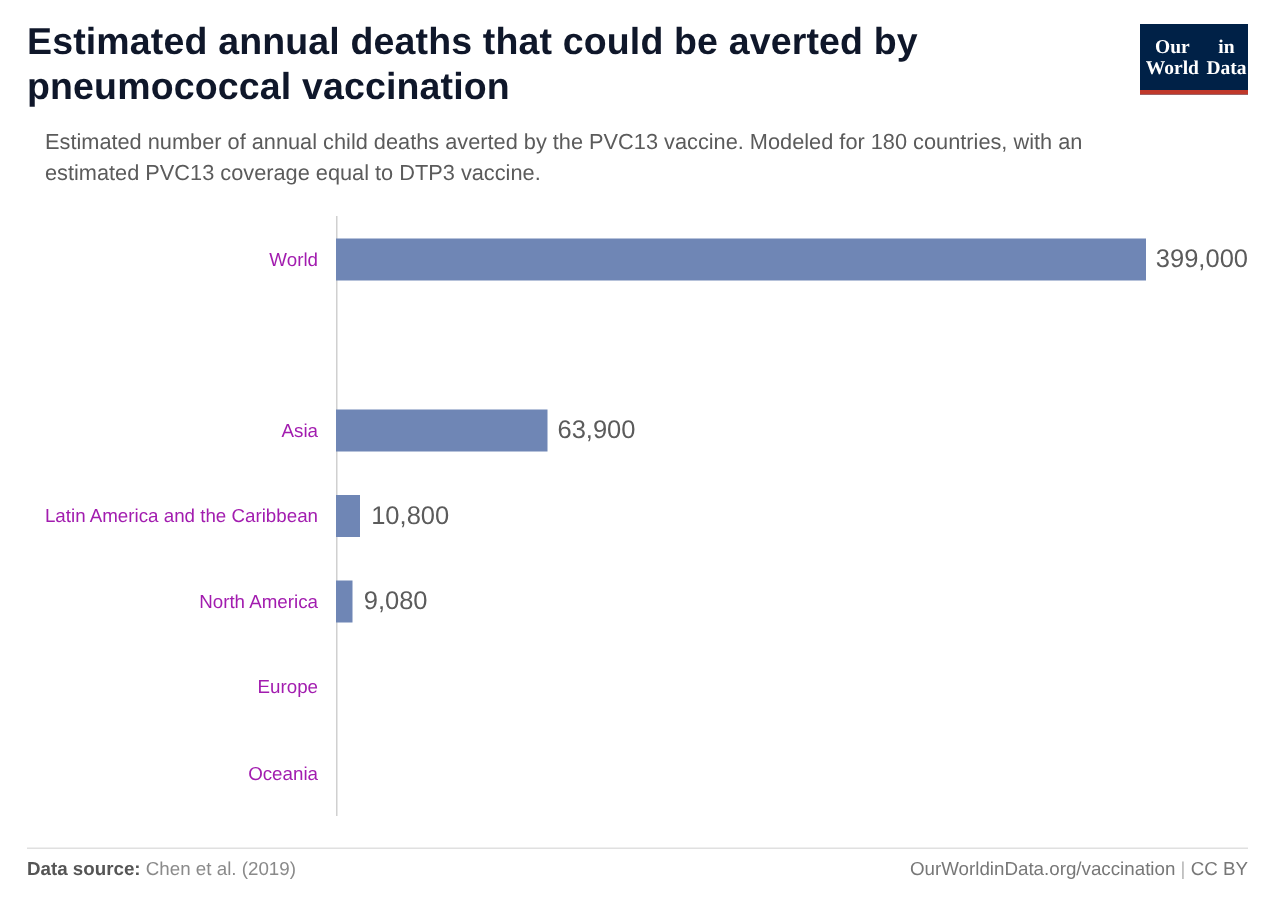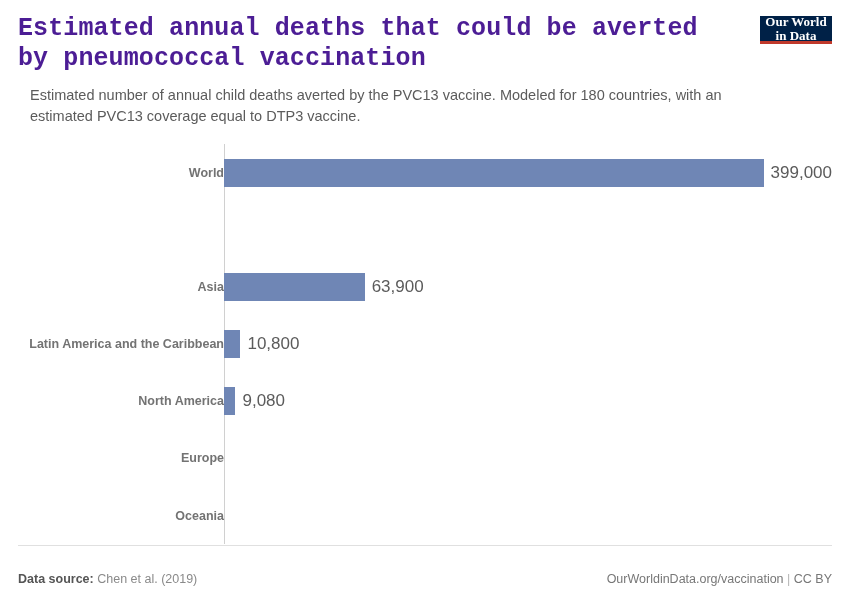--- a/index.html
+++ b/index.html
@@ -20,50 +20,50 @@
     height: 600px;
     box-sizing: border-box;
     padding: 14px 18px 0 18px;
   }
   
   .header {
     position: relative;
     padding-right: 90px;
   }
   .chart-title {
-    font-family: Liberation Mono, monospace;
+    font-family: Liberation Sans, sans-serif;
     font-size: 25px;
     line-height: 1.18;
     font-weight: 700;
-    color: #4c1d95;
+    color: #0f172a;
     margin: 0 0 6px 0;
     letter-spacing: 0.1px;
   }
   .chart-subtitle {
     font-size: 14.5px;
     line-height: 1.42;
     color: #5b5b5b;
     margin: 12px;
     max-width: 790px;
   }
   .owid-logo {
     position: absolute;
     top: 2px;
     right: 0;
     width: 72px;
-    height: 28px;
+    height: 47px;
     background: #002147;
     color: #ffffff;
     font-family: "Liberation Serif", serif;
     font-weight: 700;
     font-size: 13px;
     line-height: 1.05;
     text-align: center;
     display: flex;
-    flex-direction: column;
+    flex-direction: row;
     align-items: center;
     justify-content: center;
     border-bottom: 3px solid #c0392b;
     box-sizing: border-box;
   }
   .owid-logo span { display: block; }
   
   .plot-area {
     position: relative;
     margin-top: 18px;
@@ -77,23 +77,24 @@
   }
   .row {
     flex: 1 1 0;
     display: flex;
     align-items: center;
     position: relative;
   }
   .row-label {
     width: 206px;
     text-align: right;
+    padding-right: 12px;
     font-size: 12.5px;
-    font-weight: 700;
-    color: #737373;
+    font-weight: 400;
+    color: #a21caf;
     box-sizing: border-box;
     white-space: nowrap;
   }
   .bar-wrap {
     flex: 1 1 auto;
     position: relative;
     height: 100%;
     display: flex;
     align-items: center;
   }
@@ -115,21 +116,21 @@
     width: 1px;
     background: #d0d0d0;
   }
   
   .footer {
     position: absolute;
     left: 18px;
     right: 18px;
     bottom: 14px;
     border-top: 1px solid #e0e0e0;
-    padding-top: 26px;
+    padding-top: 6px;
     display: flex;
     justify-content: space-between;
     align-items: center;
     font-size: 12.5px;
     color: #8a8a8a;
   }
   .footer-left strong {
     color: #555555;
     font-weight: 700;
   }

